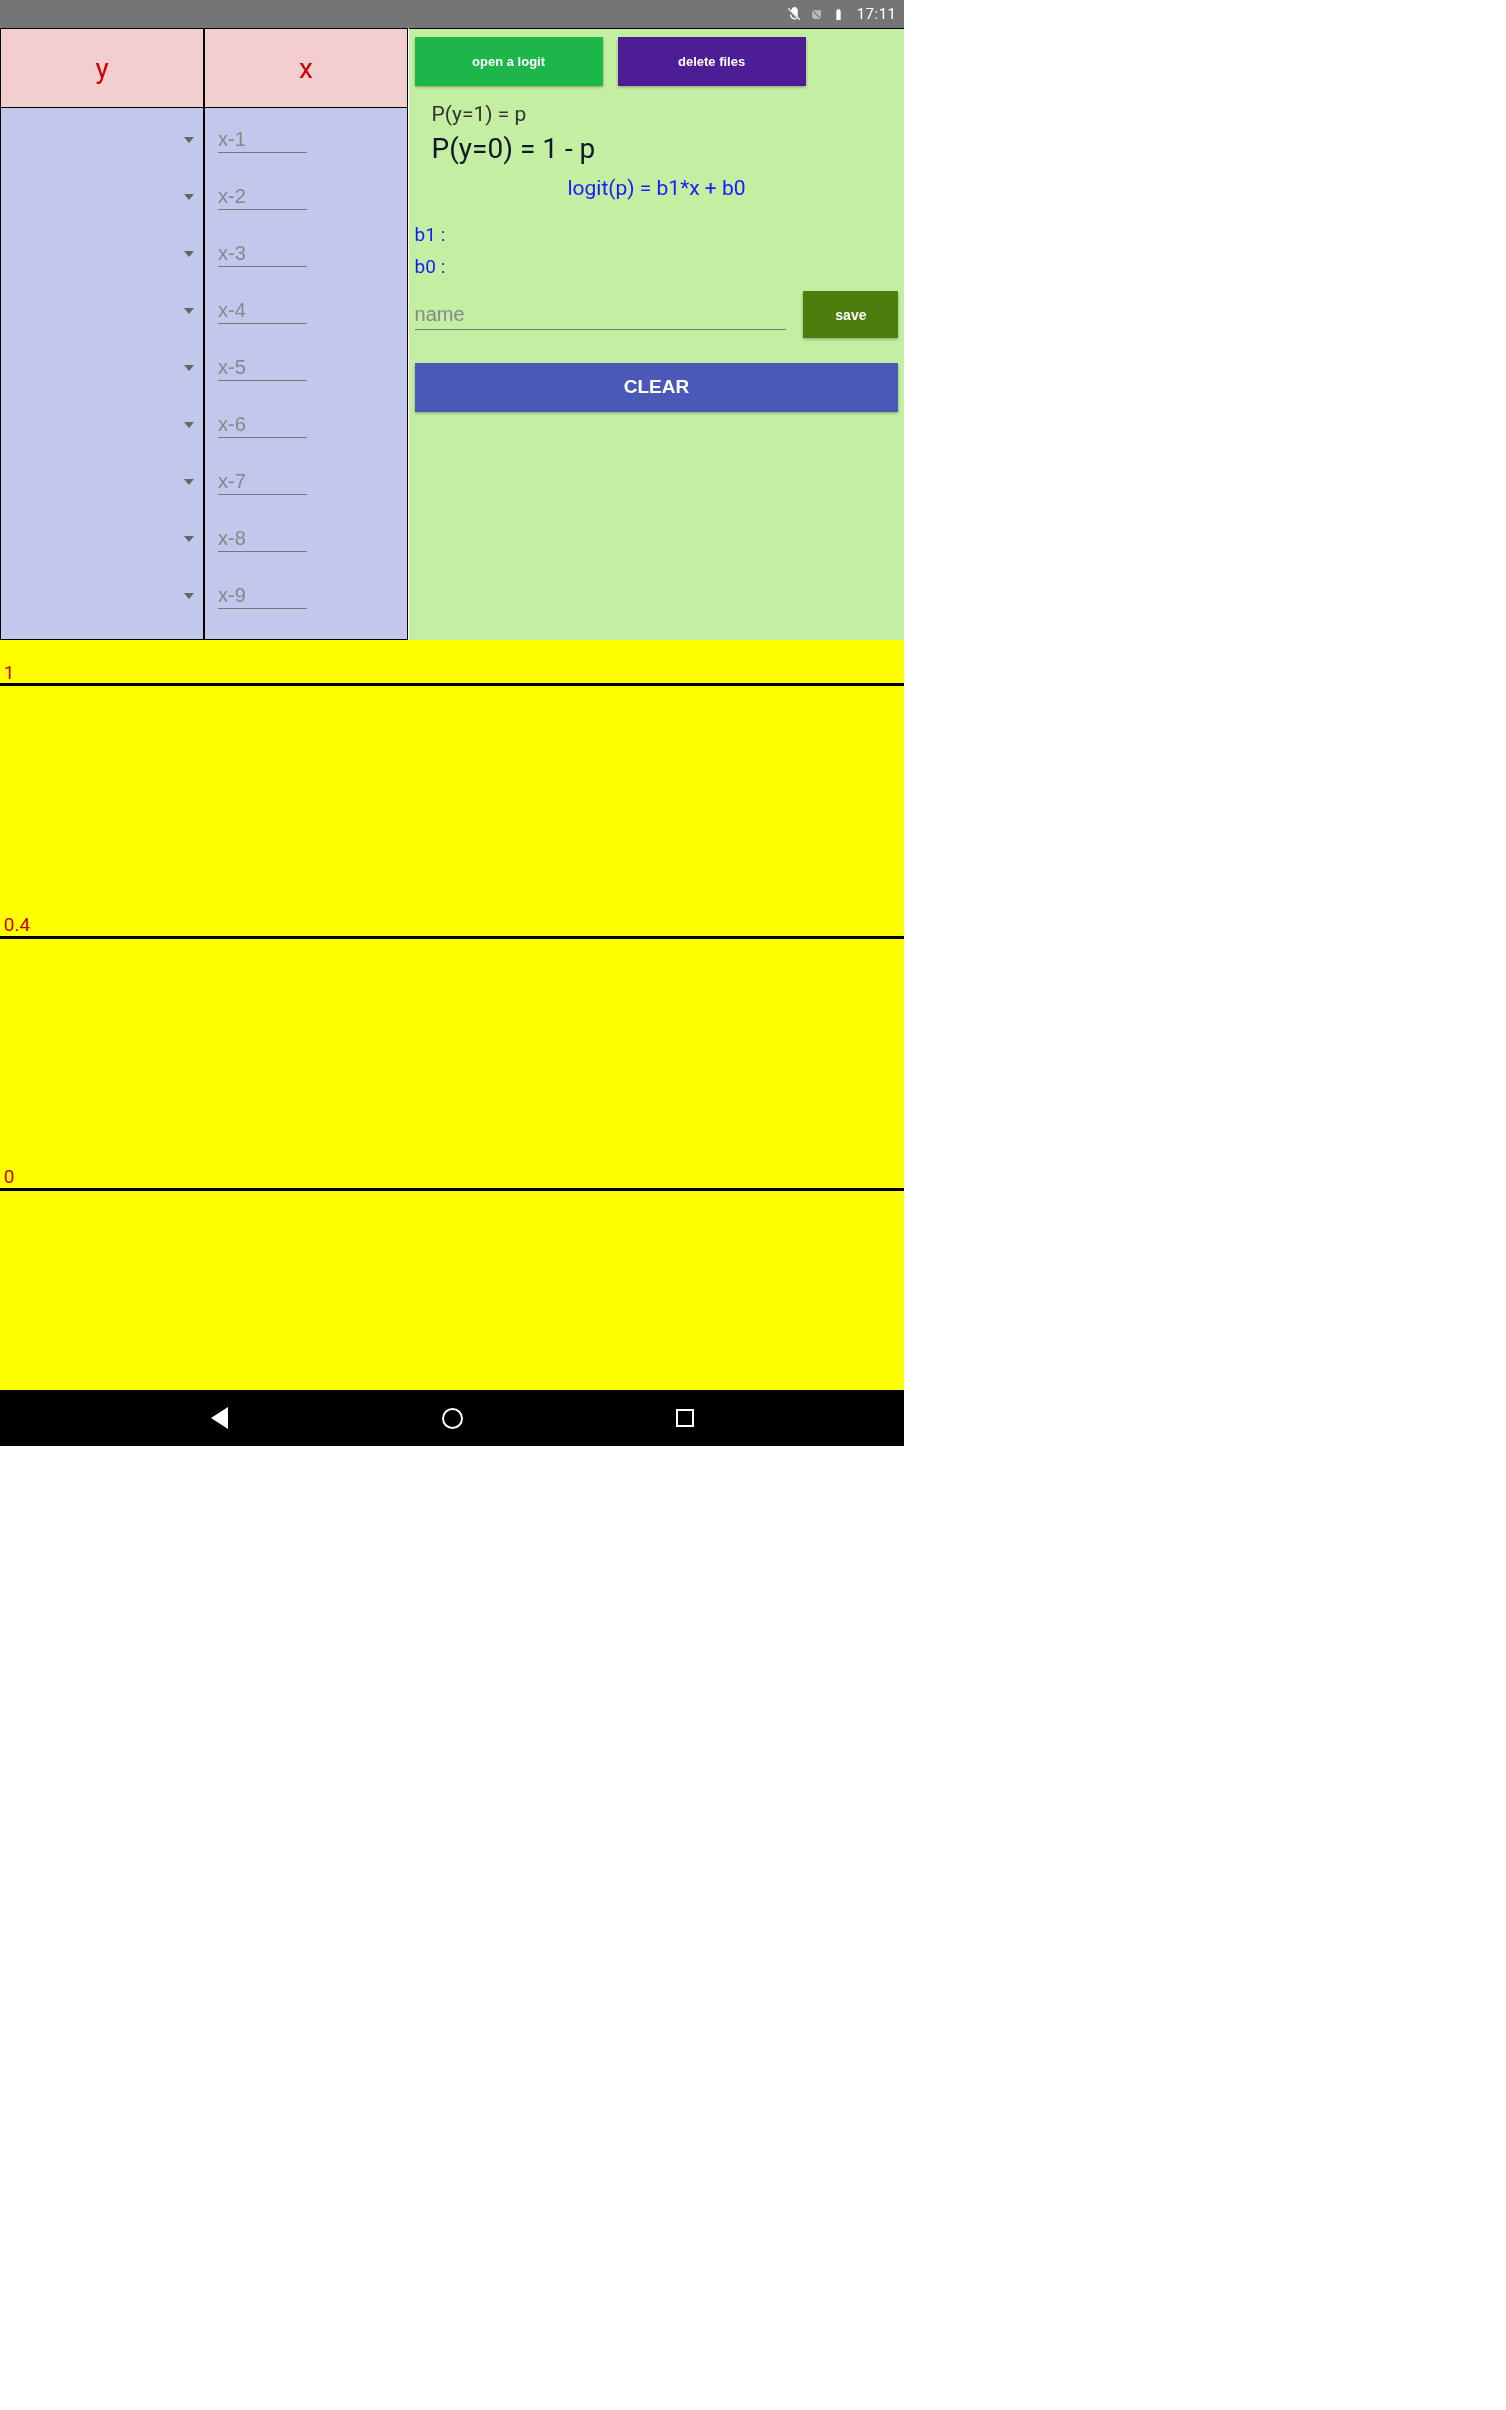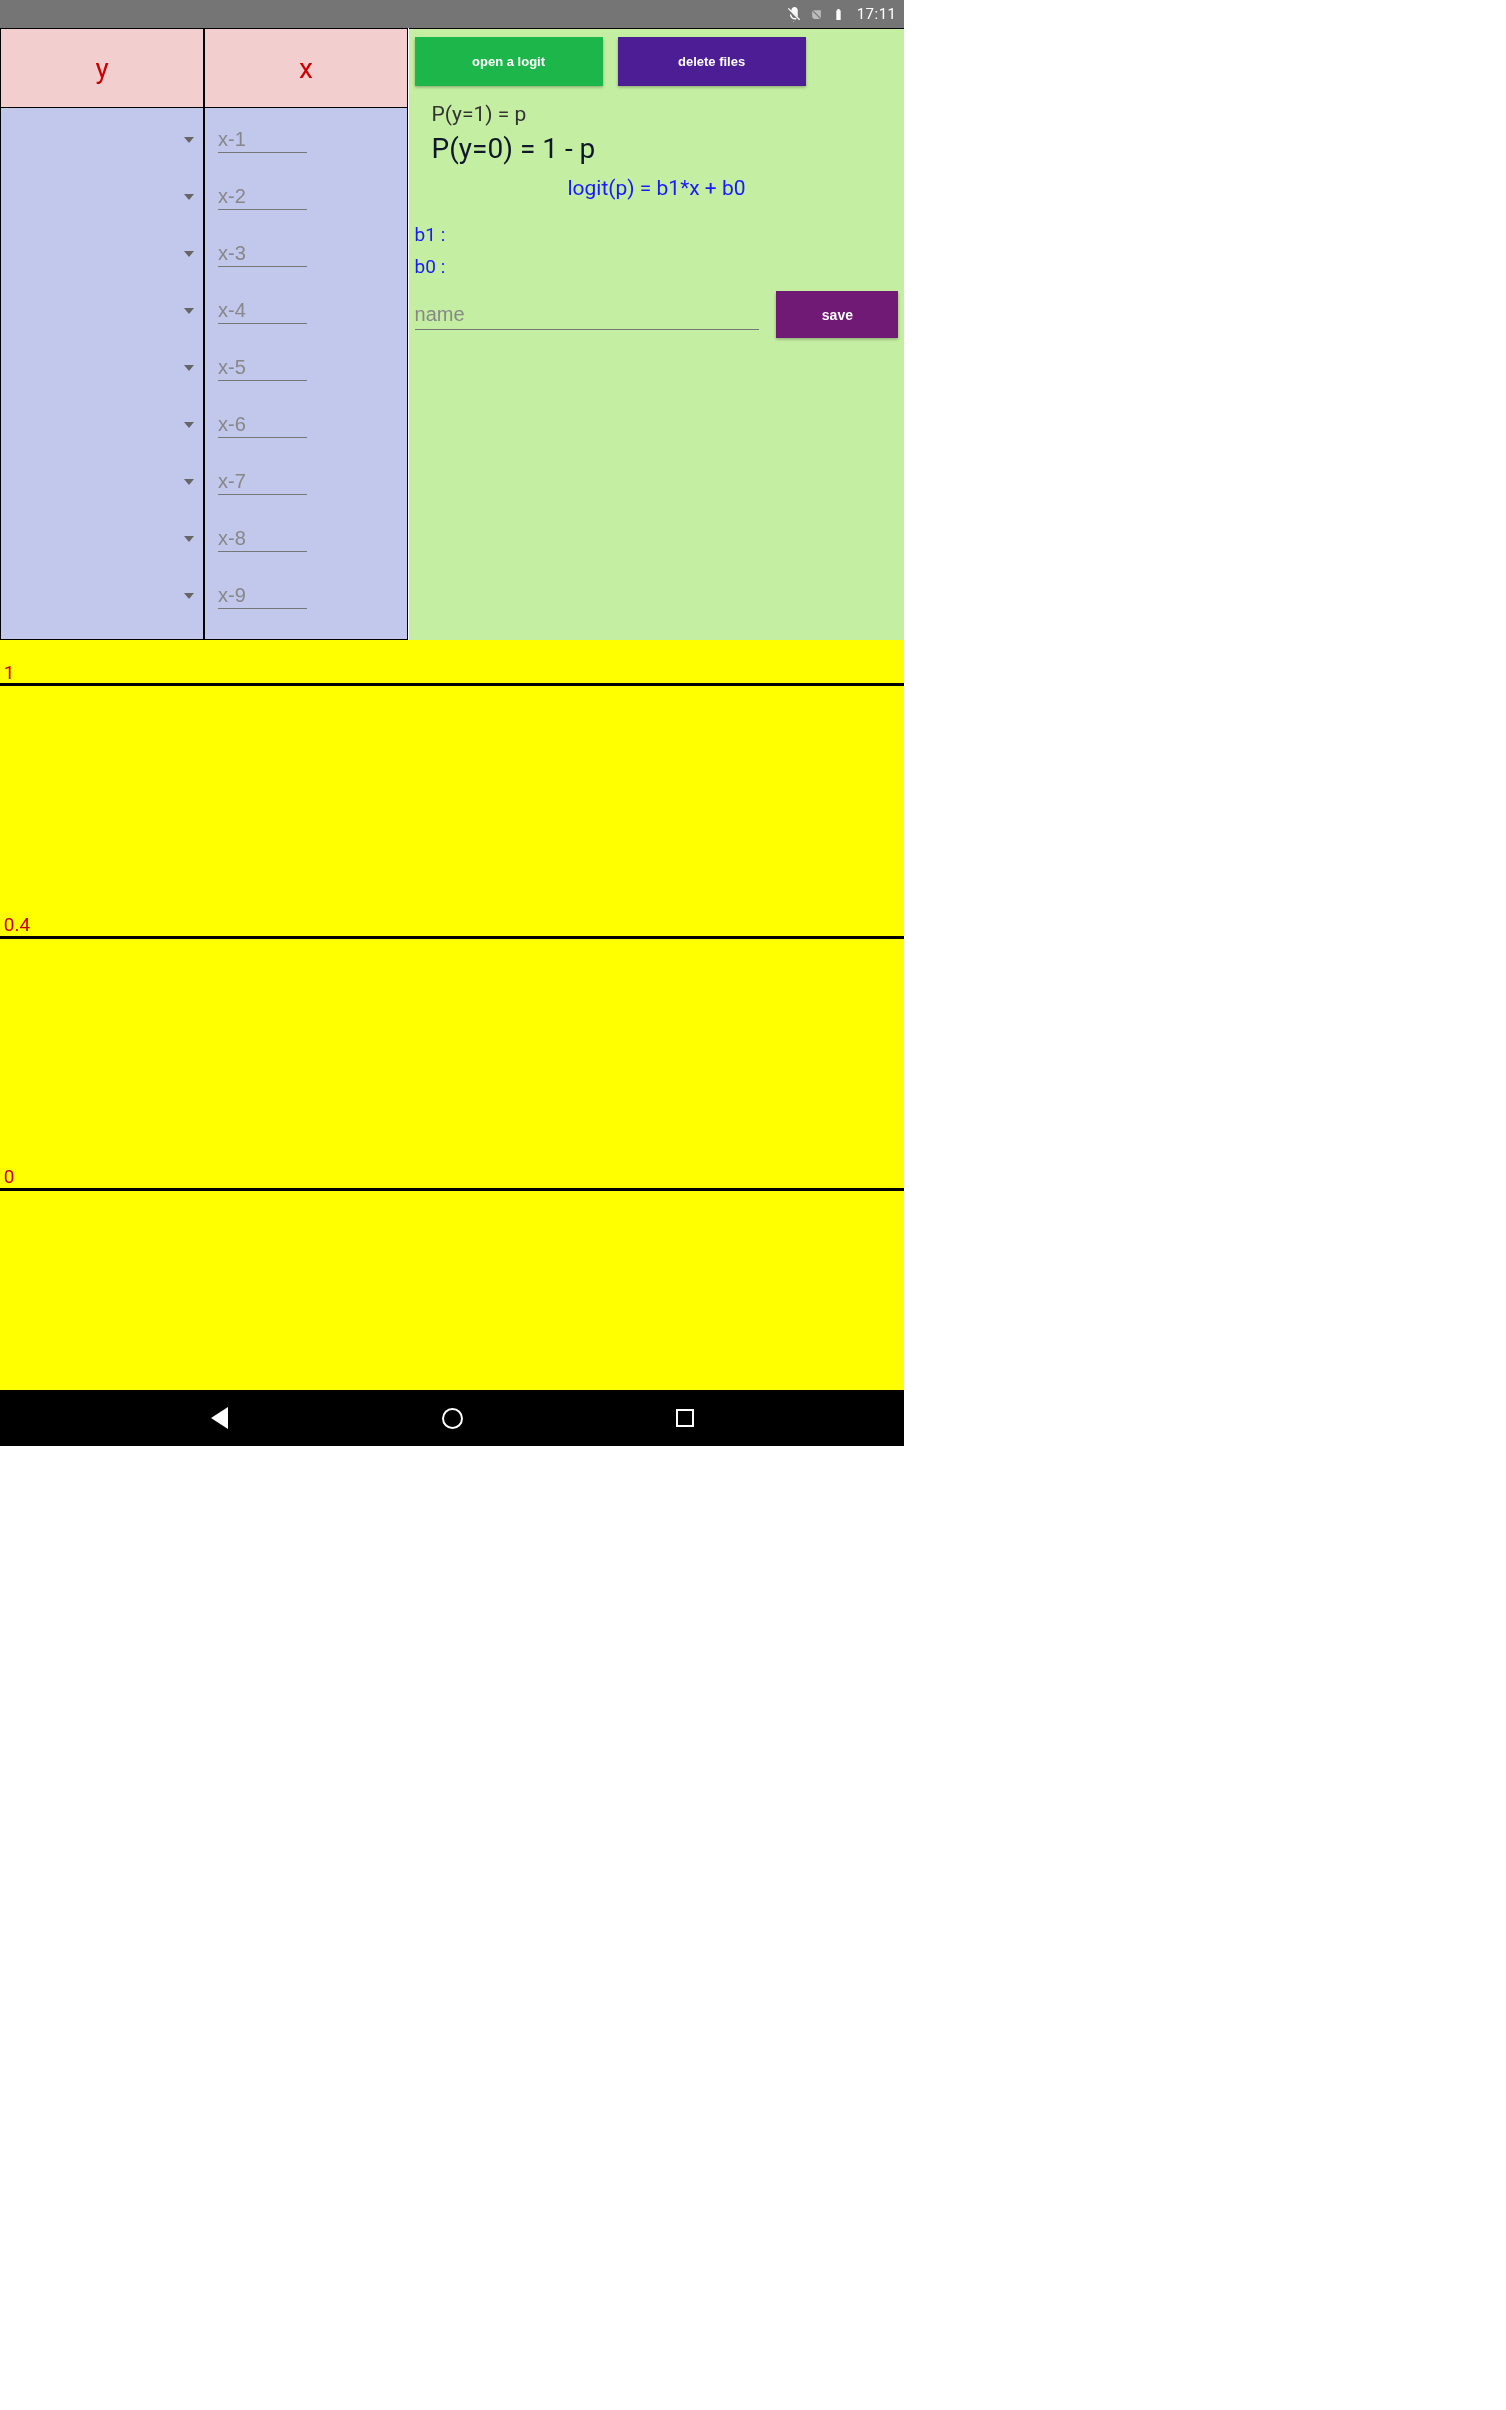--- a/index.html
+++ b/index.html
@@ -67,21 +67,21 @@
     font-weight: bold; width: 100%; border: none;
     box-shadow: 0 1.9px 2.8px rgba(0,0,0,0.3);
   }
   .coef { color: #1a1aff; font-size: 19px; margin-top: 9.4px; }
   .save-row { display: flex; align-items: center; gap: 17px; margin-top: 13px; }
   .name-input {
     flex: 1; border: none; border-bottom: 1.4px solid #777;
     background: transparent; font-size: 20px; padding: 3.8px 0; color: #888;
   }
   .name-input::placeholder { color: #888; }
-  .btn-save { background: #701a75; width: 122px; height: 47px; font-size: 14px; }
+  .btn-save { background: #4d7c0f; width: 95px; height: 47px; font-size: 14px; }
   .btn-clear {
     background: #4a58b8; color: #fff; height: 49px; font-size: 19px;
     font-weight: bold; width: 100%; border: none; margin-top: 24.5px;
     box-shadow: 0 1.9px 2.8px rgba(0,0,0,0.3);
   }
 
   
   .chart-area {
     flex: 1; background: #ffff00; position: relative;
   }
@@ -207,20 +207,21 @@
     </div>
     <div class="formula">P(y=1) = p</div>
     <div class="formula2">P(y=0) = 1 - p</div>
     <div class="logit">logit(p) = b1*x + b0</div>
     <div class="coef">b1 :</div>
     <div class="coef">b0 :</div>
     <div class="save-row">
       <input class="name-input" placeholder="name" style="">
       <button class="btn btn-save">save</button>
     </div>
+    <button class="btn-clear">CLEAR</button>
   </div>
 </div>
 
 <div class="chart-area">
   <div class="grid-label" style="top:21px">1</div>
   <div class="grid-line" style="top:43px"></div>
   <div class="grid-label" style="top:273px">0.4</div>
   <div class="grid-line" style="top:296px"></div>
   <div class="grid-label" style="top:525px">0</div>
   <div class="grid-line" style="top:548px"></div>

